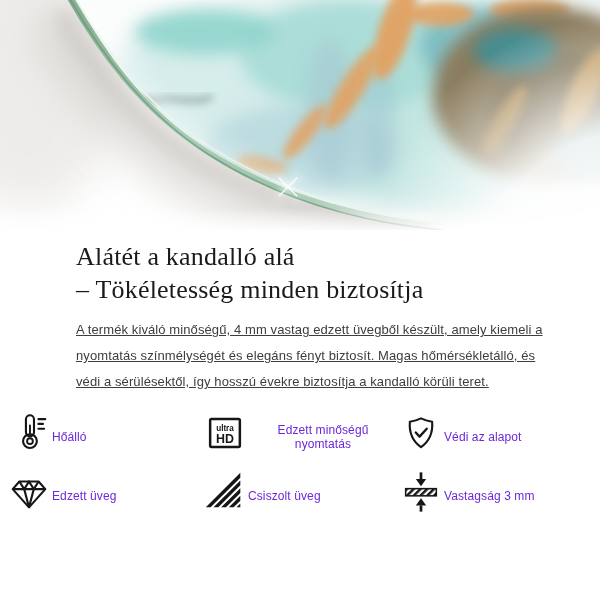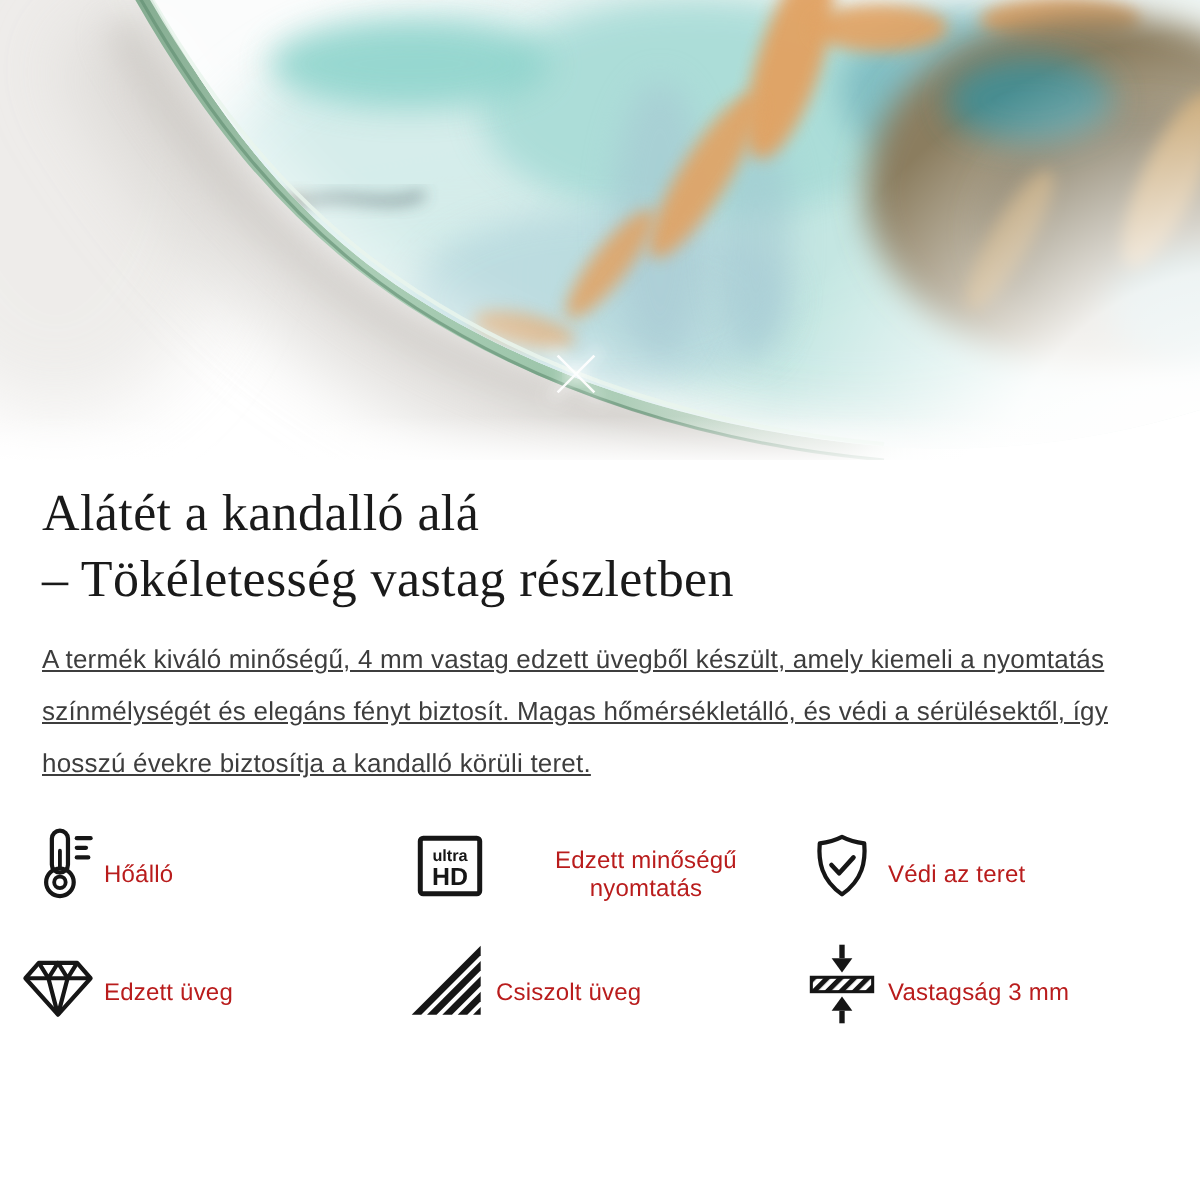--- a/index.html
+++ b/index.html
@@ -2,21 +2,21 @@
 <html><head>
 <meta charset="utf-8">
 <style>
   html,body{margin:0;padding:0;background:#ffffff;}
   .page{
     position:relative;width:600px;height:600px;overflow:hidden;background:#ffffff;
     font-family:"Liberation Sans", sans-serif;
   }
   .hero{position:relative;width:600px;height:230px;overflow:hidden;background:#ffffff;}
   .hero svg{display:block;}
-  .content{padding:0 21px;}
+  .content{padding:0 44px;margin-left:32px;}
   h1.title{
     margin:10px 0 0 0;
     font-family:"Liberation Serif", serif;
     font-weight:500;
     font-size:26px;
     line-height:33px;
     color:#1a1a1a;
     letter-spacing:0.2px;
   }
   p.desc{
@@ -32,21 +32,21 @@
     grid-template-columns:1fr 1fr 1fr;
     row-gap:13px;
     margin-top:15px;
     padding:0 6px;
   }
   .feature{display:flex;flex-direction:row;align-items:center;}
   .ficon{height:46px;display:flex;align-items:center;justify-content:center;}
   .flabel{
     margin-top:8px;
     font-size:12px;
-    color:#b91c1c;
+    color:#6d28d9;
     text-align:center;
     letter-spacing:0.1px;
   }
   .ico{stroke:#161616;fill:none;stroke-width:2.2;}
 </style>
 </head>
 <body>
 
 <div class="page">
 
@@ -139,21 +139,21 @@
           <path d="M288,169 L288,205 M270,187 L306,187" stroke-width="2.2" filter="url(#b4)"></path>
           <path d="M288,174 L288,200 M275,187 L301,187" stroke-width="1.3"></path>
         </g>
       </g>
 
       <rect x="0" y="206" width="600" height="24" fill="url(#bottomFade)"></rect>
     </svg>
   </div>
 
   <div class="content">
-    <h1 class="title"><span>Alátét a kandalló alá</span><br><span>– Tökéletesség vastag részletben</span></h1>
+    <h1 class="title"><span>Alátét a kandalló alá</span><br><span>– Tökéletesség minden biztosítja</span></h1>
     <p class="desc">A termék kiváló minőségű, 4 mm vastag edzett üvegből készült, amely kiemeli a nyomtatás színmélységét és elegáns fényt biztosít. Magas hőmérsékletálló, és védi a sérülésektől, így hosszú évekre biztosítja a kandalló körüli teret.</p>
   </div>
 
   <div class="features">
 
     <div class="feature">
       <span class="ficon">
         <svg width="46" height="46" viewBox="0 0 48 48">
           <g class="ico" stroke-linecap="round">
             <rect x="20.8" y="5.5" width="8.4" height="22" rx="4.2"></rect>
@@ -182,21 +182,21 @@
 
     <div class="feature">
       <span class="ficon">
         <svg width="46" height="46" viewBox="0 0 48 48">
           <g class="ico" stroke-linejoin="round" stroke-linecap="round">
             <path d="M24,8.8 C27.5,10.6 31.5,11.7 35.6,12.2 C36.4,21.5 34.8,31.2 24,38.8 C13.2,31.2 11.6,21.5 12.4,12.2 C16.5,11.7 20.5,10.6 24,8.8 Z"></path>
             <path d="M18.5,23.5 L22.5,27.8 L30,19.5" stroke-width="2.4"></path>
           </g>
         </svg>
       </span>
-      <span class="flabel">Védi az teret</span>
+      <span class="flabel">Védi az alapot</span>
     </div>
 
     <div class="feature">
       <span class="ficon">
         <svg width="46" height="46" viewBox="0 0 48 48">
           <g class="ico" stroke-width="2" stroke-linejoin="round">
             <path d="M14,13 H34 L41,21 L24,40 L7,21 Z"></path>
             <path d="M7,21 H41"></path>
             <path d="M14,13 L19,21 L24,13 L29,21 L34,13"></path>
             <path d="M19,21 L24,40 M29,21 L24,40"></path>

